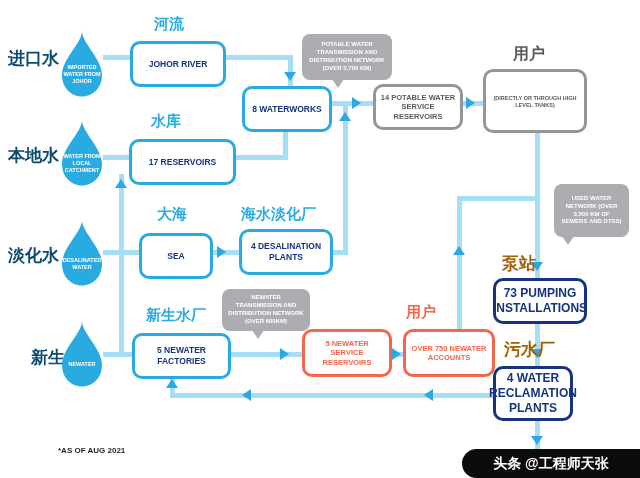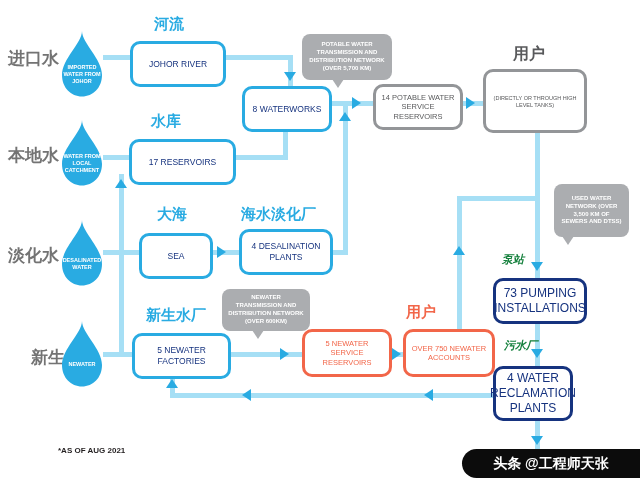--- a/index.html
+++ b/index.html
@@ -1,31 +1,31 @@
 <!DOCTYPE html>
 <html><head>
 <meta charset="utf-8">
 <style>
   html,body{margin:0;padding:0;background:#fff;}
   .stage{position:relative;width:640px;height:478px;background:#fff;overflow:hidden;
          font-family:"Liberation Sans",sans-serif;}
   .lbl{position:absolute;font-weight:bold;white-space:nowrap;z-index:3;}
-  .lbl-red{color:#737373;font-size:17px;}
+  .lbl-red{color:#0c4a6e;font-size:17px;}
   .lbl-blue{color:#29ABE2;font-size:15px;}
-  .lbl-navy{color:#15803d;font-size:11px;font-style:italic;}
+  .lbl-navy{color:#a16207;font-size:17px;}
   .lbl-gray{color:#58595B;font-size:16px;}
   .lbl-coral{color:#F26649;font-size:15px;}
   .pipe{position:absolute;background:#A6DFF5;z-index:1;}
   .ar{position:absolute;width:0;height:0;z-index:2;}
   .ar-r{border-top:6px solid transparent;border-bottom:6px solid transparent;border-left:9px solid #29ABE2;}
   .ar-l{border-top:6px solid transparent;border-bottom:6px solid transparent;border-right:9px solid #29ABE2;}
   .ar-u{border-left:6px solid transparent;border-right:6px solid transparent;border-bottom:9px solid #29ABE2;}
   .ar-d{border-left:6px solid transparent;border-right:6px solid transparent;border-top:9px solid #29ABE2;}
   .box{position:absolute;background:#fff;border-radius:10px;display:flex;flex-direction:column;
-       align-items:center;justify-content:center;text-align:center;font-weight:normal;
+       align-items:center;justify-content:center;text-align:center;font-weight:bold;
        line-height:1.25;box-sizing:border-box;padding:20px 4px;z-index:3;}
   .b-cyan{border:3px solid #29ABE2;color:#16337F;font-size:8.5px;}
   .b-gray{border:3px solid #939598;color:#58595B;font-size:7.5px;}
   .b-navy{border:3px solid #16337F;color:#16337F;font-size:12px;}
   .b-coral{border:3px solid #F26649;color:#F26649;font-size:7.5px;}
   .box .sub{font-size:5.5px;margin-top:2px;line-height:1.2;}
   .callout{position:absolute;background:#ABADB0;color:#fff;border-radius:8px;font-size:6px;
            font-weight:bold;display:flex;align-items:center;justify-content:center;text-align:center;
            padding:4px 6px;box-sizing:border-box;line-height:1.3;z-index:4;}
   .tail{position:absolute;width:0;height:0;border-left:6px solid transparent;

